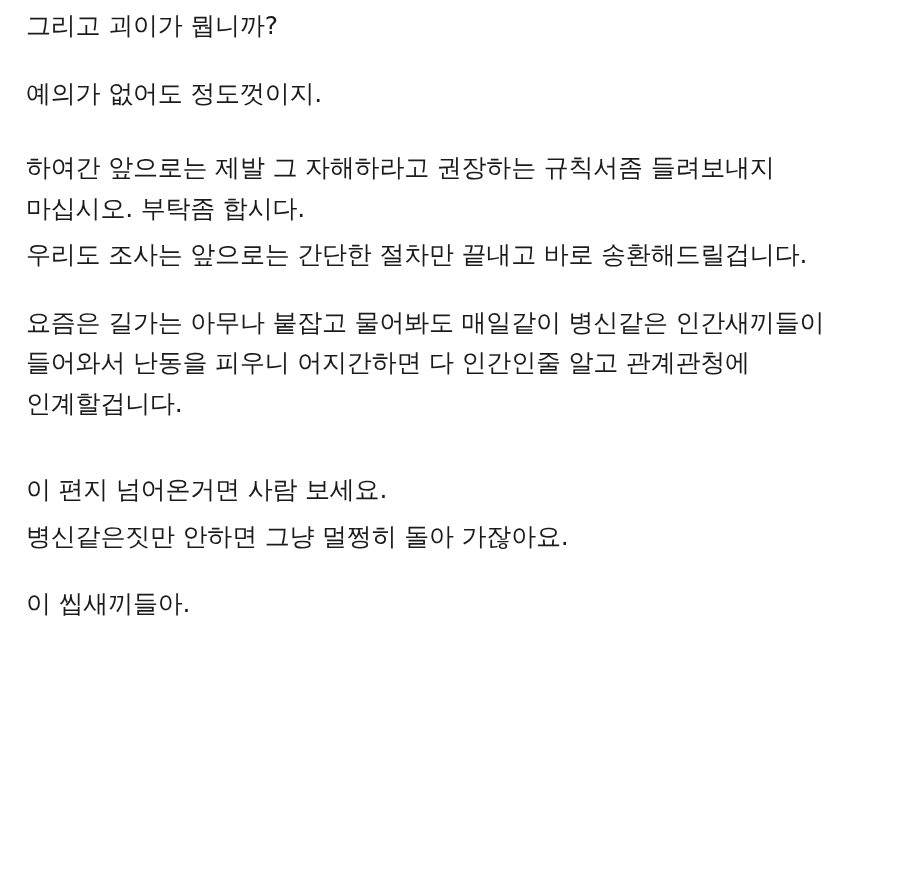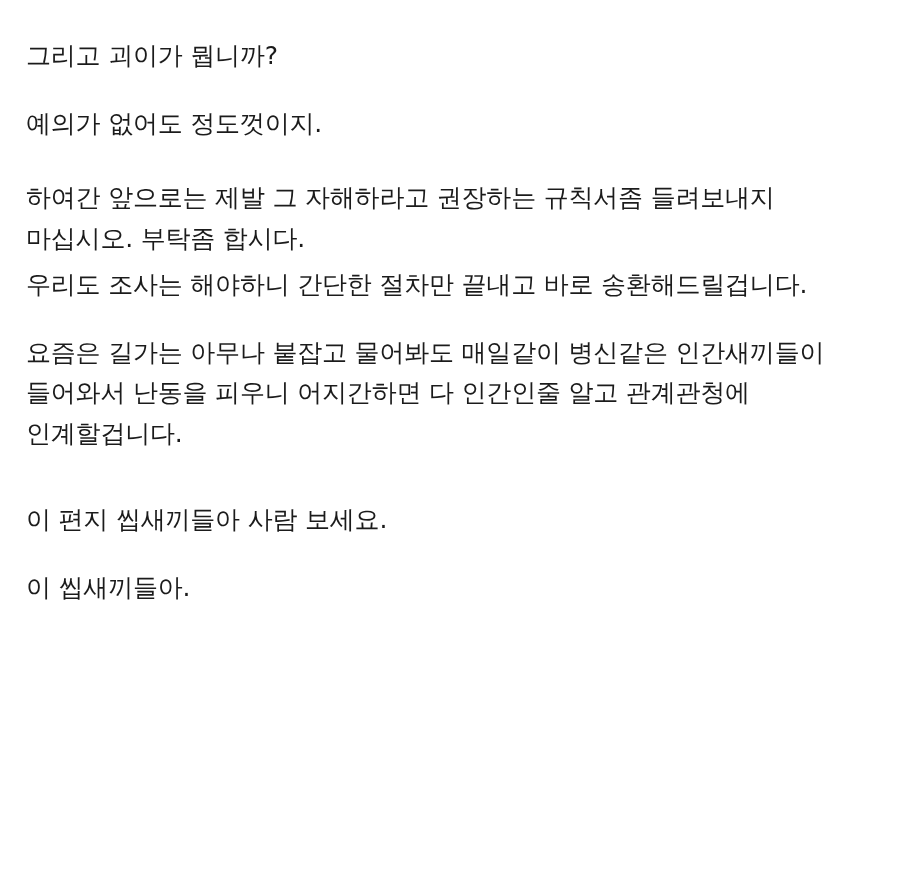--- a/index.html
+++ b/index.html
@@ -11,21 +11,21 @@
     width: 900px;
     height: 887px;
     font-family: "DejaVu Sans", "Liberation Sans", sans-serif;
     color: #1a1a1a;
     -webkit-font-smoothing: antialiased;
   }
   .page {
     box-sizing: border-box;
     width: 900px;
     height: 887px;
-    padding: 36px 26px 0 26px;
+    padding: 6px 26px 0 26px;
     background: #ffffff;
     overflow: hidden;
   }
   .block {
     margin: 0;
   }
   .para {
     font-size: 25px;
     line-height: 1.62;
     letter-spacing: -0.2px;
@@ -51,24 +51,25 @@
 
   <div class="block">
     <p class="para">그리고 괴이가 뭡니까?</p>
     <p class="para">예의가 없어도 정도껏이지.</p>
   </div>
 
   <div class="spacer-sm"></div>
 
   <div class="block">
     <p class="para">하여간 앞으로는 제발 그 자해하라고 권장하는 규칙서좀 들려보내지 마십시오. 부탁좀 합시다.</p>
-    <p class="para">우리도 조사는 해야하니 간단한 절차만 끝내고 바로 송환해드릴겁니다.</p>
+    <p class="para">우리도 조사는 앞으로는 간단한 절차만 끝내고 바로 송환해드릴겁니다.</p>
     <p class="para">요즘은 길가는 아무나 붙잡고 물어봐도 매일같이 병신같은 인간새끼들이 들어와서 난동을 피우니 어지간하면 다 인간인줄 알고 관계관청에 인계할겁니다.</p>
   </div>
 
   <div class="spacer-lg"></div>
 
   <div class="block">
-    <p class="para">이 편지 씹새끼들아 사람 보세요.</p>
+    <p class="para">이 편지 넘어온거면 사람 보세요.</p>
+    <p class="para">병신같은짓만 안하면 그냥 멀쩡히 돌아 가잖아요.</p>
     <p class="para">이 씹새끼들아.</p>
   </div>
 
 </div>
 
 </body></html>

